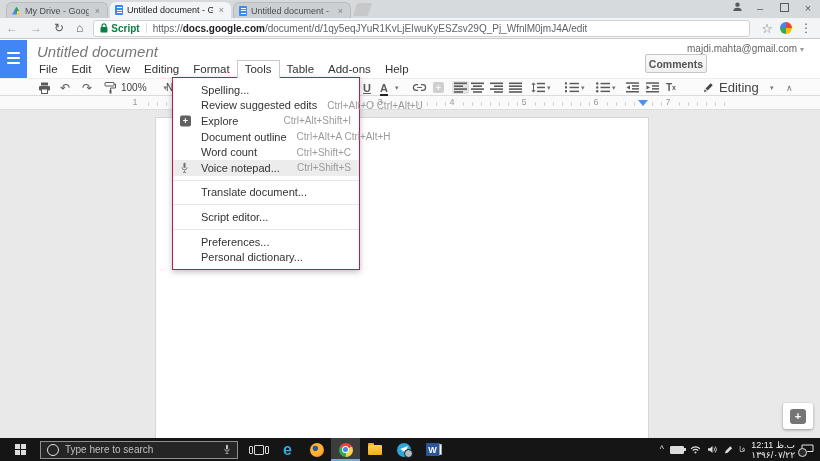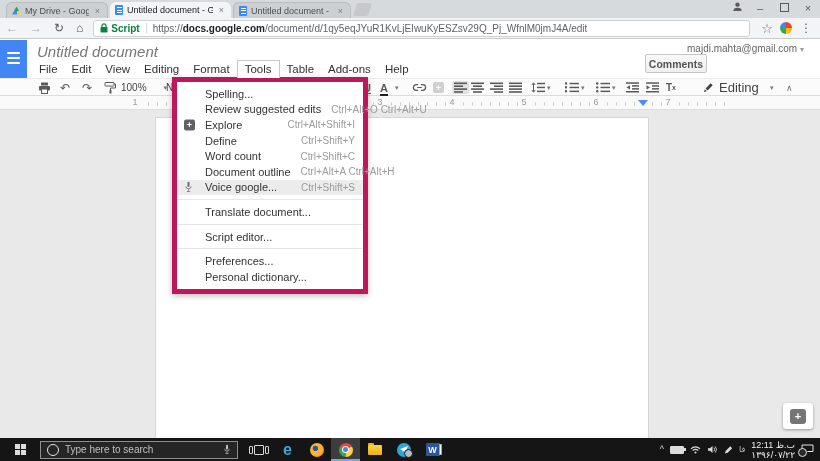--- a/index.html
+++ b/index.html
@@ -77,21 +77,21 @@
   .rmark{position:absolute;left:638px;top:4px;width:0;height:0;
     border-left:5px solid transparent;border-right:5px solid transparent;border-top:6px solid #4a90f5;}
   
   .canvas{position:absolute;left:0;top:70px;width:820px;bottom:0;background:#e9e9e9;}
   .page{position:absolute;left:155px;top:7px;width:492px;bottom:-2px;background:#fff;border:1px solid #d6d6d6;}
   .fab{position:absolute;left:783px;top:363px;width:30px;height:26px;background:#fff;border-radius:3px;
     box-shadow:0 1px 3px rgba(0,0,0,.35);display:flex;align-items:center;justify-content:center;z-index:20;}
   .fab .badge{width:16px;height:15px;background:#757575;border-radius:3px;color:#fff;font-size:11px;
     font-weight:bold;display:flex;align-items:center;justify-content:center;line-height:1;}
   
-  .menu{position:absolute;left:172px;top:37px;width:186px;background:#fff;border:5px solid #be185d;
+  .menu{position:absolute;left:172px;top:37px;width:186px;background:#fff;border:1px solid #be185d;
     box-shadow:0 2px 6px rgba(0,0,0,.25);padding:4px 0;z-index:50;}
   .mi{position:relative;height:15.6px;display:flex;align-items:center;padding:0 8px 0 28px;font-size:11px;color:#333;}
   .mi.hl{background:#ececec;}
   .mi-label{white-space:nowrap;}
   .mi-sc{margin-left:auto;color:#9b9b9b;font-size:10px;white-space:nowrap;padding-left:10px;}
   .mi-ico{position:absolute;left:7px;top:50%;transform:translateY(-50%);color:#6e6e6e;display:flex;}
   .explore-ic{width:11px;height:11px;background:#616161;border-radius:2px;color:#fff;font-size:9px;
     font-weight:bold;display:flex;align-items:center;justify-content:center;line-height:1;}
   .msep{border-top:1px solid #e6e6e6;margin:4px 0;}
   
@@ -397,41 +397,37 @@
         <span class="mi-sc">Ctrl+Alt+O Ctrl+Alt+U</span>
       </div>
       <div class="mi">
         <span class="mi-ico">
             <span class="explore-ic">+</span>
           </span>
         <span class="mi-label">Explore</span>
         <span class="mi-sc">Ctrl+Alt+Shift+I</span>
       </div>
       <div class="mi">
-        <span class="mi-label">Define</span>
-        <span class="mi-sc">Ctrl+Shift+Y</span>
+        <span class="mi-label">Document outline</span>
+        <span class="mi-sc">Ctrl+Alt+A Ctrl+Alt+H</span>
       </div>
       <div class="mi">
         <span class="mi-label">Word count</span>
         <span class="mi-sc">Ctrl+Shift+C</span>
-      </div>
-      <div class="mi">
-        <span class="mi-label">Document outline</span>
-        <span class="mi-sc">Ctrl+Alt+A Ctrl+Alt+H</span>
       </div>
       <div class="mi hl">
         <span class="mi-ico">
           <svg width="9" height="12" viewBox="0 0 12 15">
               <rect x="4.6" y="0.5" width="2.8" height="7" rx="1.4" fill="currentColor"></rect>
               <path d="M2.6 6.5 a3.4 3.4 0 0 0 6.8 0" fill="none" stroke="currentColor" stroke-width="1.1"></path>
               <line x1="6" y1="10.4" x2="6" y2="12.6" stroke="currentColor" stroke-width="1.1"></line>
               <line x1="3.8" y1="13.4" x2="8.2" y2="13.4" stroke="currentColor" stroke-width="1.1"></line>
             </svg>
         </span>
-        <span class="mi-label">Voice google...</span>
+        <span class="mi-label">Voice notepad...</span>
         <span class="mi-sc">Ctrl+Shift+S</span>
       </div>
       <div class="msep"></div>
       <div class="mi">
         <span class="mi-label">Translate document...</span>
         <span class="mi-sc"></span>
       </div>
       <div class="msep"></div>
       <div class="mi">
         <span class="mi-label">Script editor...</span>

